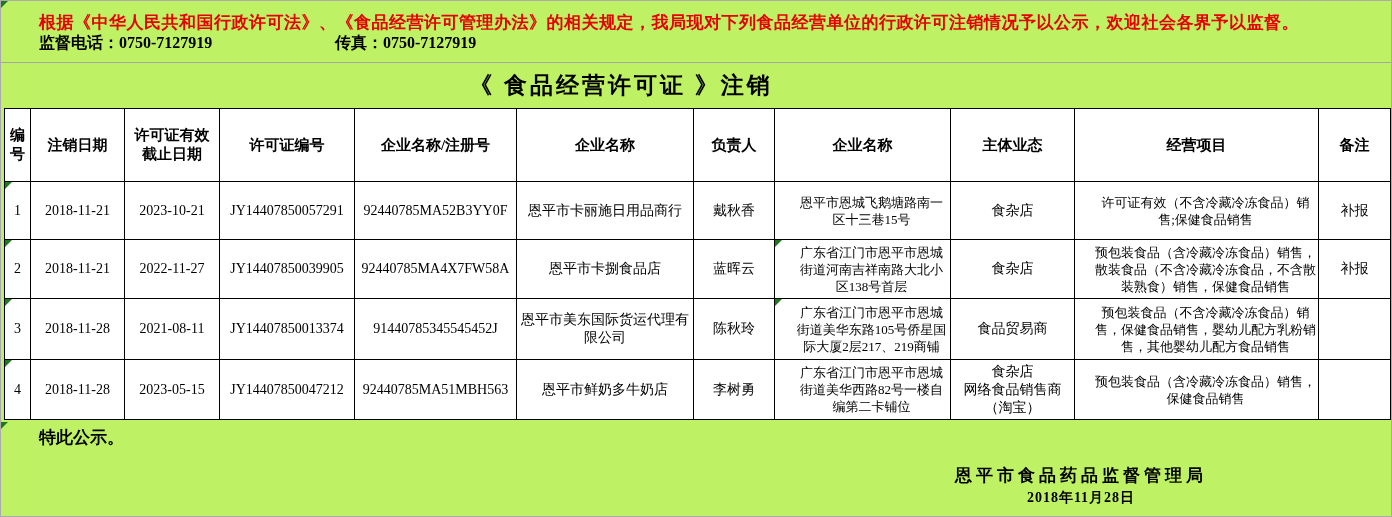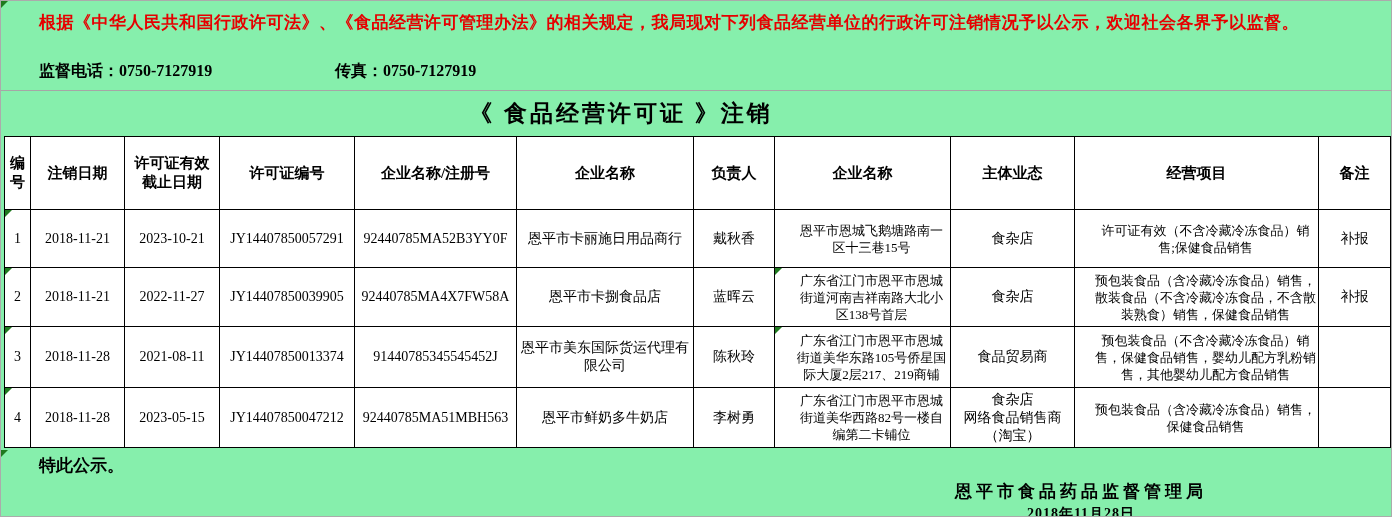--- a/index.html
+++ b/index.html
@@ -1,31 +1,31 @@
 <!DOCTYPE html>
 <html><head>
 <meta charset="utf-8">
 <style>
   * { margin:0; padding:0; box-sizing:border-box; }
   html,body { background:#e9e9e9; }
   body { font-family:"Liberation Serif","DejaVu Serif",serif; color:#000; }
   .sheet{
-    position:relative; width:1392px; height:517px; background:#86efac;
+    position:relative; width:1392px; height:517px; background:#bef264;
     border:1px solid #ababab; overflow:hidden;
   }
   .corner-tri{
     position:absolute; width:0; height:0;
     border-top:7px solid #1f7a1f; border-right:7px solid transparent;
   }
   .head-block{ padding:12px 10px 0 38px; }
   .intro{
     color:#e60000; font-weight:bold; font-size:17px; line-height:20px;
     letter-spacing:0.5px; white-space:nowrap;
   }
-  .contact-row{ font-weight:bold; font-size:16px; line-height:19px;margin-top:28px; }
+  .contact-row{ font-weight:bold; font-size:16px; line-height:19px; }
   .contact-row .c1{ display:inline-block; width:292px; }
   .divider{ border:none; border-top:1px solid #a6a6a6; margin-top:10px; }
   .title-band{ height:45px; line-height:45px; width:1240px; text-align:center; }
   .title-band .t{
     font-size:23px; font-weight:bold; letter-spacing:3px;
   }
   table.lic{
     table-layout:fixed; border-collapse:collapse; width:1386px; margin-left:3px;
     background:#fff;
   }
@@ -39,21 +39,21 @@
   tr.hdr{ height:73px; }
   tr.r0{ height:58px; } tr.r1{ height:59px; } tr.r2{ height:61px; } tr.r3{ height:60px; }
   .gt{
     position:absolute; top:0; left:0; width:0; height:0;
     border-top:7px solid #1f7a1f; border-right:7px solid transparent;
   }
   .footer-note{
     margin:6px 12px 0 38px; font-weight:bold; font-size:17px; position:relative;
   }
   .sign-block{
-    margin-left:868px; width:424px; text-align:center; margin-top:4px;
+    margin-left:868px; width:424px; text-align:center; margin-top:16px;
   }
   .agency{ font-weight:bold; font-size:17px; letter-spacing:4px; line-height:22px; }
   .sign-date{ font-weight:bold; font-size:14px; letter-spacing:1px; line-height:22px; }
 </style>
 </head>
 <body>
 
 <div class="sheet">
   <span class="corner-tri" style="top:0;left:0;"></span>
 

